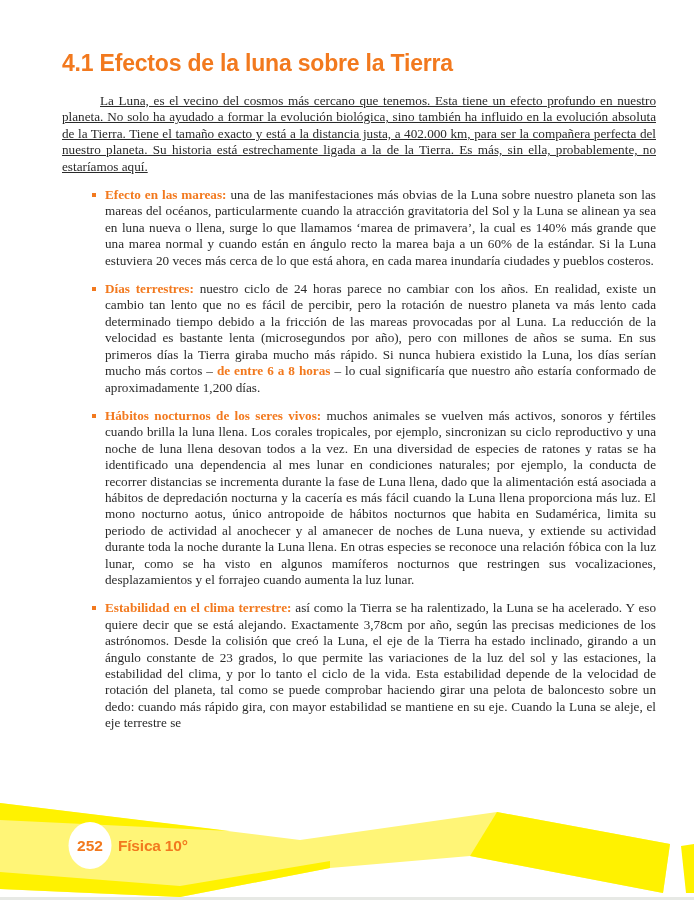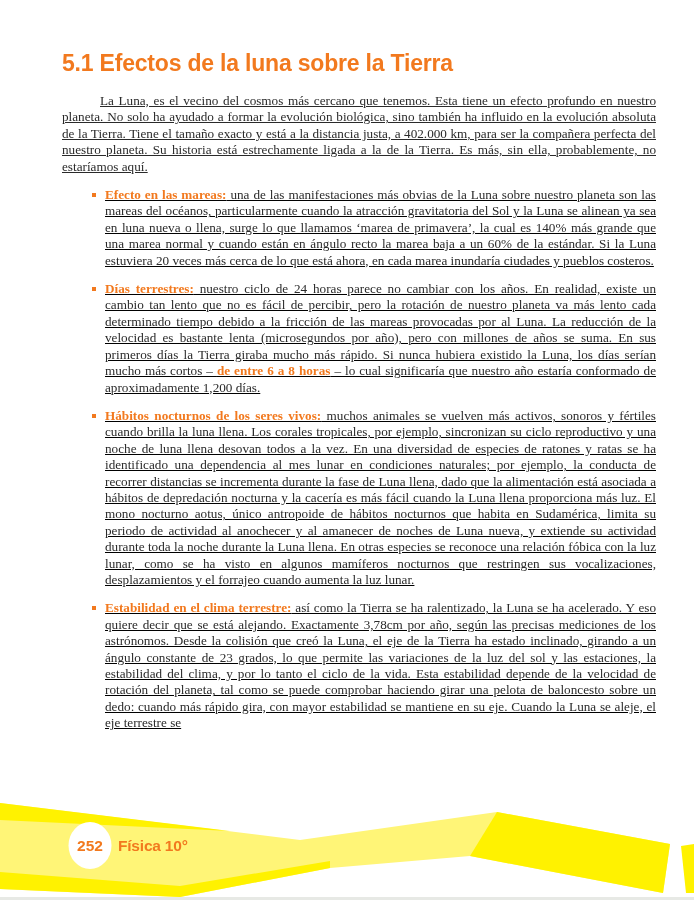--- a/index.html
+++ b/index.html
@@ -35,21 +35,20 @@
     line-height:16.4px;
     text-align:justify;
     color:var(--text_black);
   }
   .intro{ text-indent:38px;text-decoration:underline; }
   .bullet-list{ margin:6px 0 0 0; padding:0; list-style:none; }
   .bullet-item{
     position:relative;
     padding-left:43px;
     margin-bottom:12px;
-    text-decoration:underline;
   }
   .bullet-item p.body-text{ margin:0; }
   .bullet-marker{
     position:absolute;
     left:30px;top:6px;
     width:4px;height:4px;
     background:var(--accent_orange);
   }
   .bullet-title{
     font-weight:bold;
@@ -69,21 +68,21 @@
     font-weight:bold;
   }
 </style>
 </head>
 <body>
 
 <div class="page">
 
   <div class="content">
 
-    <h1 class="section-title">5.1 Efectos de la luna sobre la Tierra</h1>
+    <h1 class="section-title">4.1 Efectos de la luna sobre la Tierra</h1>
 
     <p class="body-text intro">La Luna, es el vecino del cosmos más cercano que tenemos. Esta tiene un efecto profundo en nuestro planeta. No solo ha ayudado a formar la evolución biológica, sino también ha influido en la evolución absoluta de la Tierra. Tiene el tamaño exacto y está a la distancia justa, a 402.000 km, para ser la compañera perfecta del nuestro planeta. Su historia está estrechamente ligada a la de la Tierra. Es más, sin ella, probablemente, no estaríamos aquí.</p>
 
     <div class="bullet-list">
 
       <div class="bullet-item">
         <span class="bullet-marker"></span>
         <p class="body-text"><span class="bullet-title">Efecto en las mareas:</span><span> una de las manifestaciones más obvias de la Luna sobre nuestro planeta son las mareas del océanos, particularmente cuando la atracción gravitatoria del Sol y la Luna se alinean ya sea en luna nueva o llena, surge lo que llamamos ‘marea de primavera’, la cual es 140% más grande que una marea normal y cuando están en ángulo recto la marea baja a un 60% de la estándar. Si la Luna estuviera 20 veces más cerca de lo que está ahora, en cada marea inundaría ciudades y pueblos costeros.</span><span class="hl"></span><span></span></p>
       </div>
 

